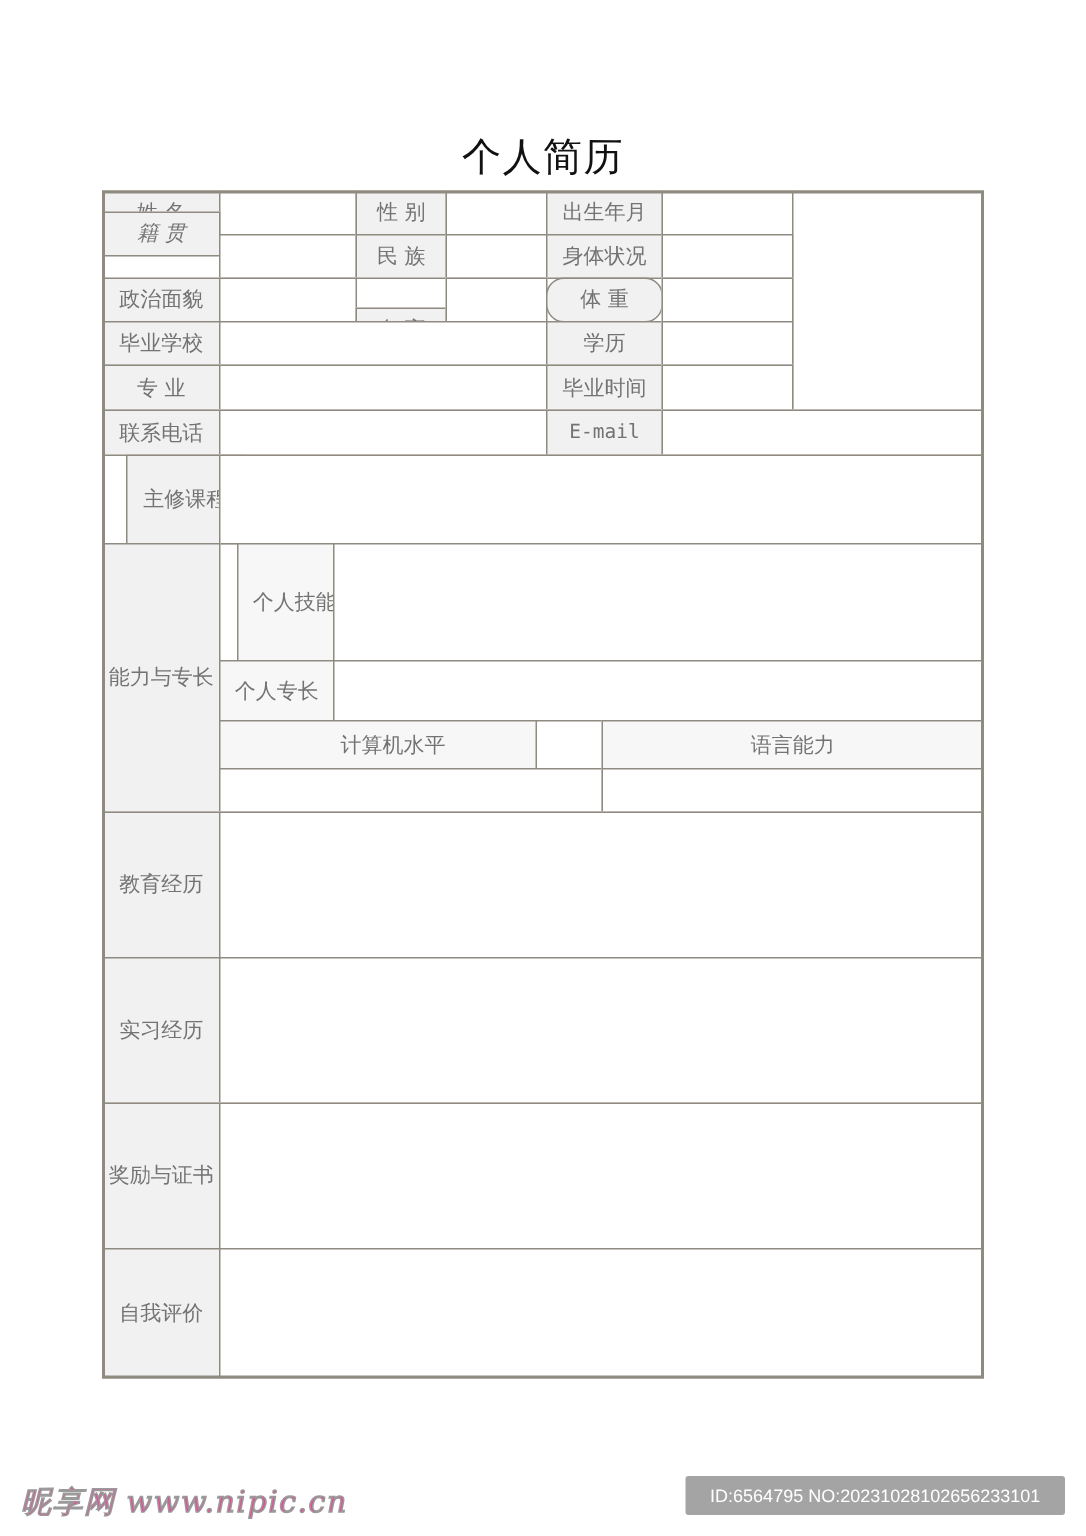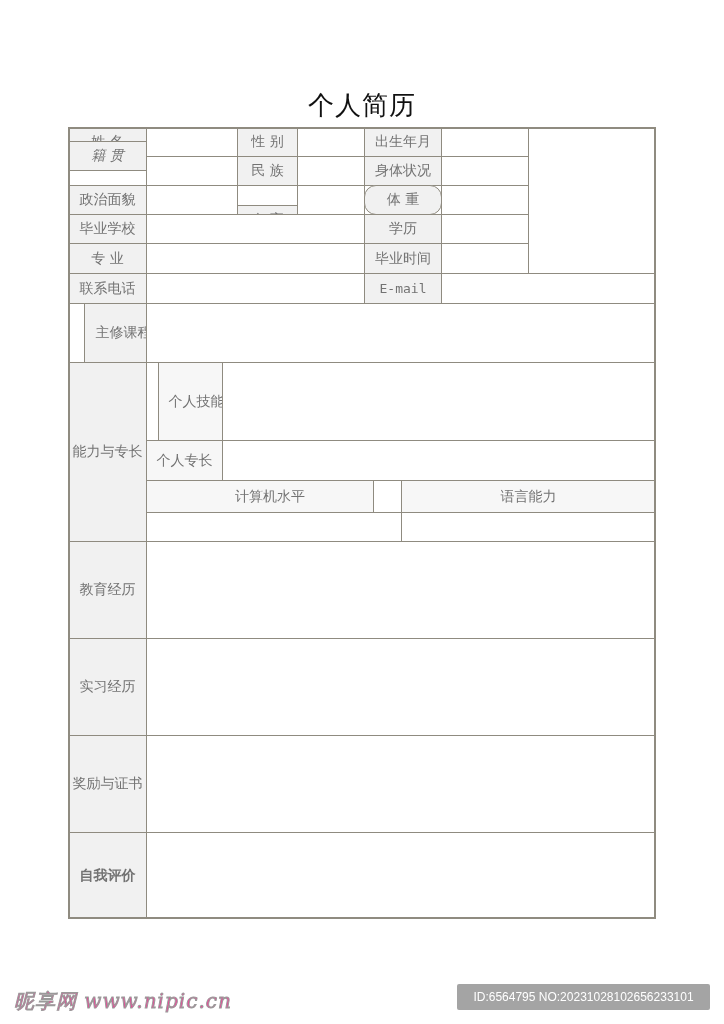--- a/index.html
+++ b/index.html
@@ -85,34 +85,34 @@
   <div class="cell field" style="left:441px;top:273px;width:215px;height:31px;"></div>
 
   <div class="cell lbl" style="left:68px;top:303px;width:79px;height:60px;margin-left:16px;">主修课程</div>
   <div class="cell field" style="left:146px;top:303px;width:510px;height:60px;"></div>
 
   <div class="cell lbl" style="left:68px;top:362px;width:79px;height:180px;">能力与专长</div>
   <div class="cell sublbl" style="left:146px;top:362px;width:77px;height:79px;margin-left:12px;">个人技能</div>
   <div class="cell field" style="left:222px;top:362px;width:434px;height:79px;"></div>
   <div class="cell sublbl" style="left:146px;top:440px;width:77px;height:41px;">个人专长</div>
   <div class="cell field" style="left:222px;top:440px;width:434px;height:41px;"></div>
-  <div class="cell sublbl" style="left:146px;top:480px;width:228px;height:33px;padding-left:20px;">计算机水平</div>
+  <div class="cell sublbl" style="left:146px;top:480px;width:212px;height:33px;padding-left:20px;">计算机水平</div>
   <div class="cell sublbl" style="left:401px;top:480px;width:255px;height:33px;">语言能力</div>
   <div class="cell field" style="left:146px;top:512px;width:256px;height:30px;"></div>
   <div class="cell field" style="left:401px;top:512px;width:255px;height:30px;"></div>
 
   <div class="cell lbl" style="left:68px;top:541px;width:79px;height:98px;">教育经历</div>
   <div class="cell field" style="left:146px;top:541px;width:510px;height:98px;"></div>
 
   <div class="cell lbl" style="left:68px;top:638px;width:79px;height:98px;">实习经历</div>
   <div class="cell field" style="left:146px;top:638px;width:510px;height:98px;"></div>
 
   <div class="cell lbl" style="left:68px;top:735px;width:79px;height:98px;">奖励与证书</div>
   <div class="cell field" style="left:146px;top:735px;width:510px;height:98px;"></div>
 
-  <div class="cell lbl" style="left:68px;top:832px;width:79px;height:87px;font-weight:bold;">自我评价</div>
+  <div class="cell lbl" style="left:68px;top:832px;width:79px;height:87px;">自我评价</div>
   <div class="cell field" style="left:146px;top:832px;width:510px;height:87px;"></div>
 
   <div class="frame"></div>
 </div>
 
 <div class="wm-left">昵享网 www.nipic.cn</div>
 <div class="wm-right">ID:6564795 NO:20231028102656233101</div>
 
 </body></html>

